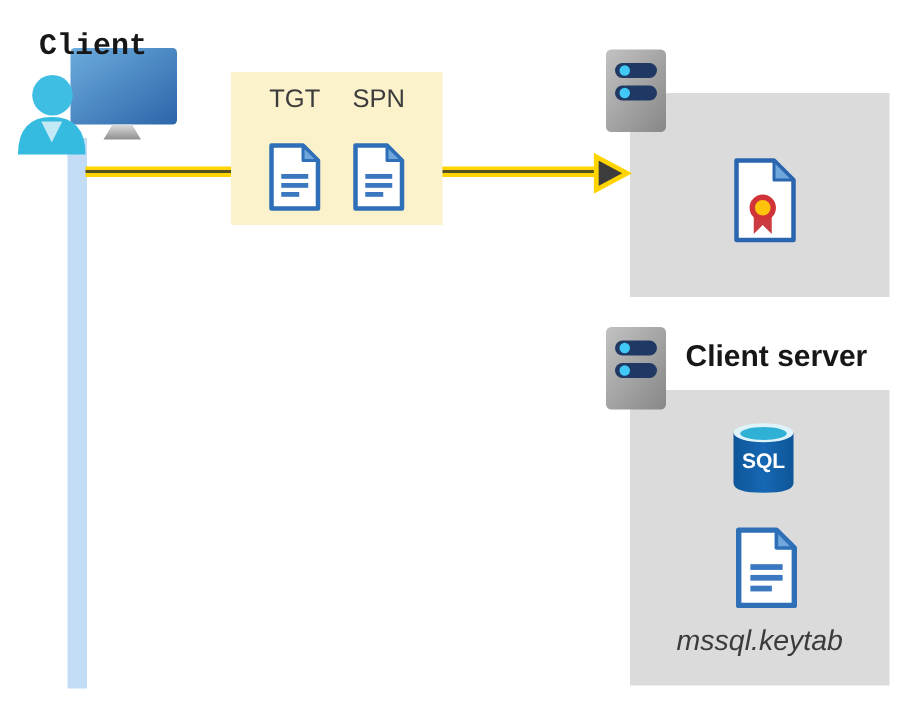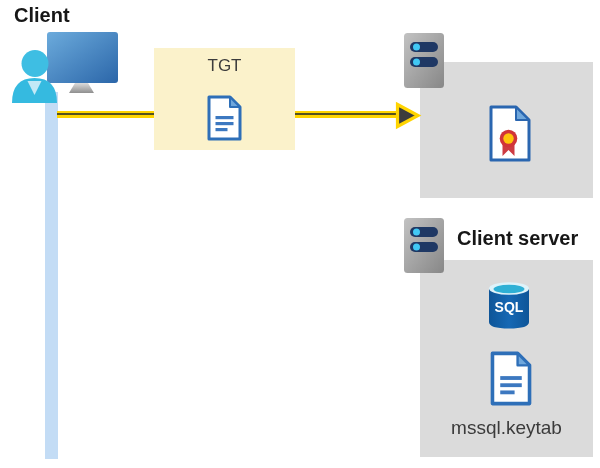--- a/index.html
+++ b/index.html
@@ -4,26 +4,26 @@
 <style>
   html,body{margin:0;padding:0;background:#fff;}
   .canvas{
     position:relative;width:600px;height:468px;background:#fff;overflow:hidden;
     font-family:"Liberation Sans","DejaVu Sans",sans-serif;
   }
   .abs{position:absolute;}
 
   
   .h-label{font-weight:bold;font-size:20px;color:#171717;letter-spacing:0;}
-  .client-label{left:14px;top:4px;width:96px;z-index:4;}
+  .client-label{left:14px;top:20px;width:96px;text-align:center;z-index:4;font-family:Liberation Mono, monospace;}
   .dc-label{left:455px;top:5px;width:112px;line-height:26px;z-index:4;}
   .lx-label{left:457px;top:227px;white-space:nowrap;z-index:4;}
   .ticket-label{font-size:17px;color:#3C3C3C;text-align:left;margin-bottom:19px;}
   .keytab-label{left:420px;top:417px;width:173px;text-align:center;
-                font-size:19px;color:#3B3B3B;z-index:4;}
+                font-size:19px;color:#3B3B3B;z-index:4;font-style:italic;}
 
   
   .timeline{left:45px;top:92px;width:13px;height:367px;background:#C3DCF5;z-index:0;}
 
   
   .arrow-shaft{
     left:57px;top:111px;width:341px;height:7px;z-index:1;
     background:linear-gradient(180deg,#FFD400 0%,#FFD400 32%,#55511E 32%,#55511E 64%,#FFD400 64%,#FFD400 100%);
   }
   .arrow-head{left:395px;top:101px;z-index:3;}
@@ -91,20 +91,30 @@
     <div class="ticket-col">
       <div class="ticket-label">TGT</div>
       <svg width="35" height="46" viewBox="0 0 35 46">
         <path d="M2 2 H23 L33 12 V44 H2 Z" fill="#FFFFFF" stroke="#2E6FB8" stroke-width="3" stroke-linejoin="round"></path>
         <path d="M23 2 V12 H33 Z" fill="#6FA7DC" stroke="#2E6FB8" stroke-width="2" stroke-linejoin="round"></path>
         <rect x="8.5" y="21" width="18" height="3.2" fill="#3C78C0"></rect>
         <rect x="8.5" y="27" width="18" height="3.2" fill="#3C78C0"></rect>
         <rect x="8.5" y="33" width="12" height="3.2" fill="#3C78C0"></rect>
       </svg>
     </div>
+    <div class="ticket-col">
+      <div class="ticket-label">SPN</div>
+      <svg width="35" height="46" viewBox="0 0 35 46">
+        <path d="M2 2 H23 L33 12 V44 H2 Z" fill="#FFFFFF" stroke="#2E6FB8" stroke-width="3" stroke-linejoin="round"></path>
+        <path d="M23 2 V12 H33 Z" fill="#6FA7DC" stroke="#2E6FB8" stroke-width="2" stroke-linejoin="round"></path>
+        <rect x="8.5" y="21" width="18" height="3.2" fill="#3C78C0"></rect>
+        <rect x="8.5" y="27" width="18" height="3.2" fill="#3C78C0"></rect>
+        <rect x="8.5" y="33" width="12" height="3.2" fill="#3C78C0"></rect>
+      </svg>
+    </div>
   </div>
 
   <div class="abs panel dc-panel"></div>
   <svg class="abs dc-server" width="42" height="57" viewBox="0 0 42 57">
     <defs>
       <linearGradient id="g-srv1" x1="0" y1="0" x2="1" y2="1">
         <stop offset="0" stop-color="#C2C2C2"></stop>
           <stop offset="1" stop-color="#878787"></stop>
       </linearGradient>
     </defs>

